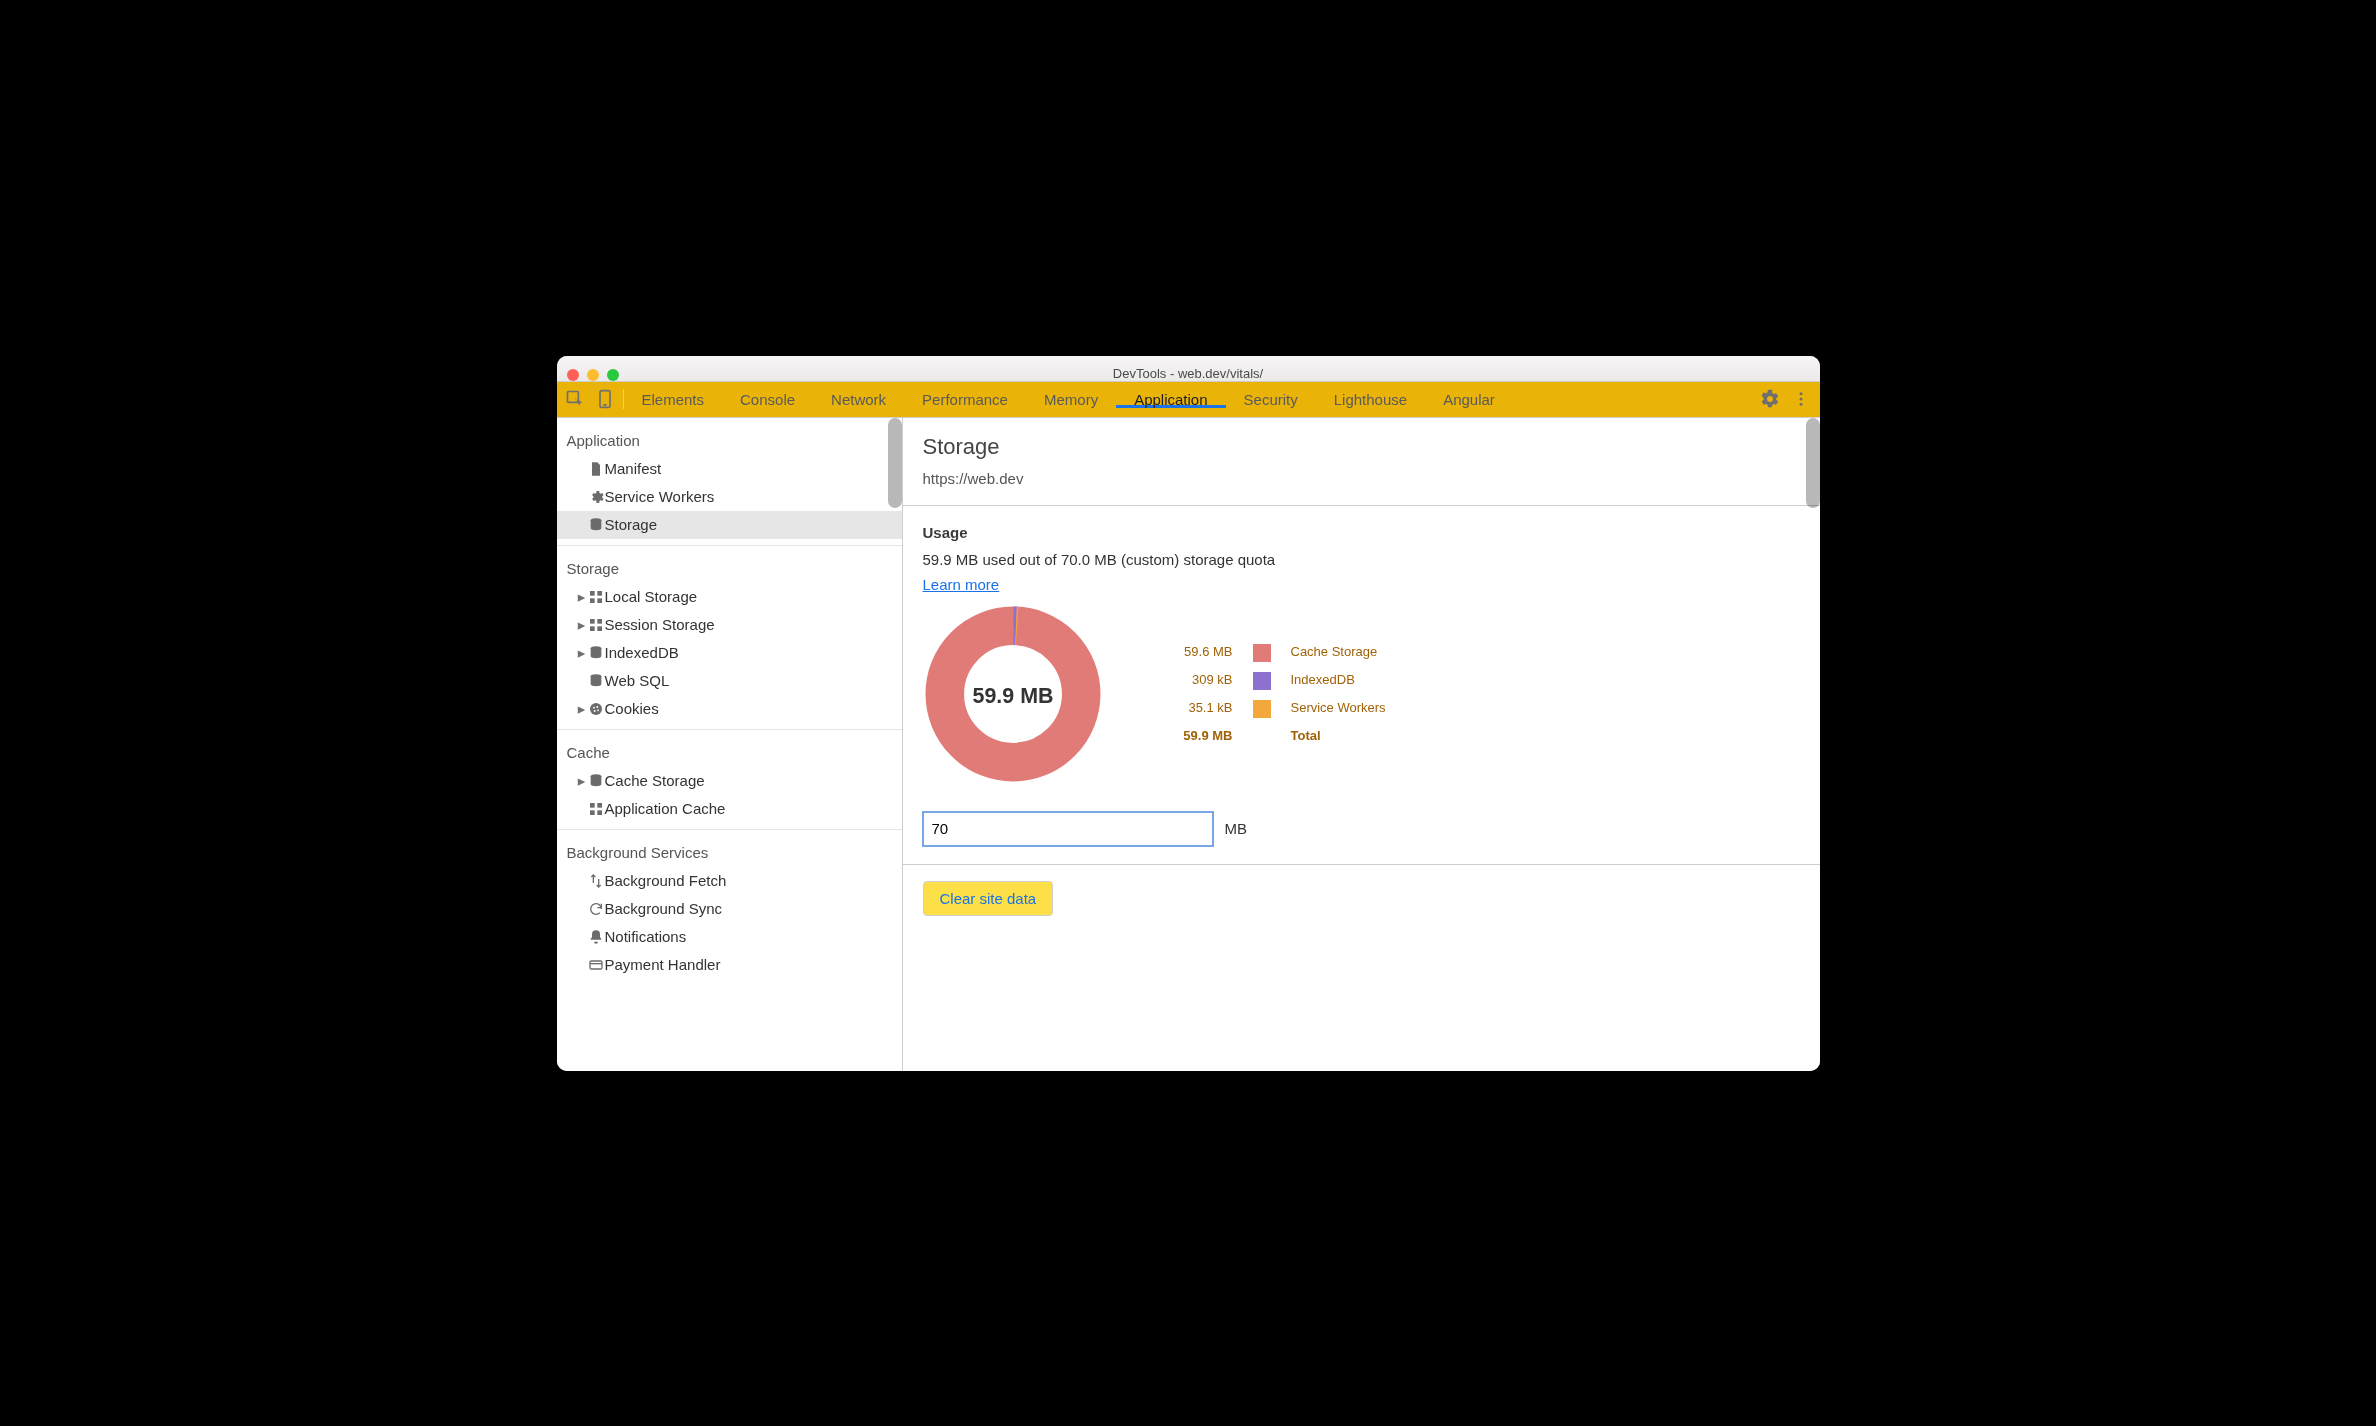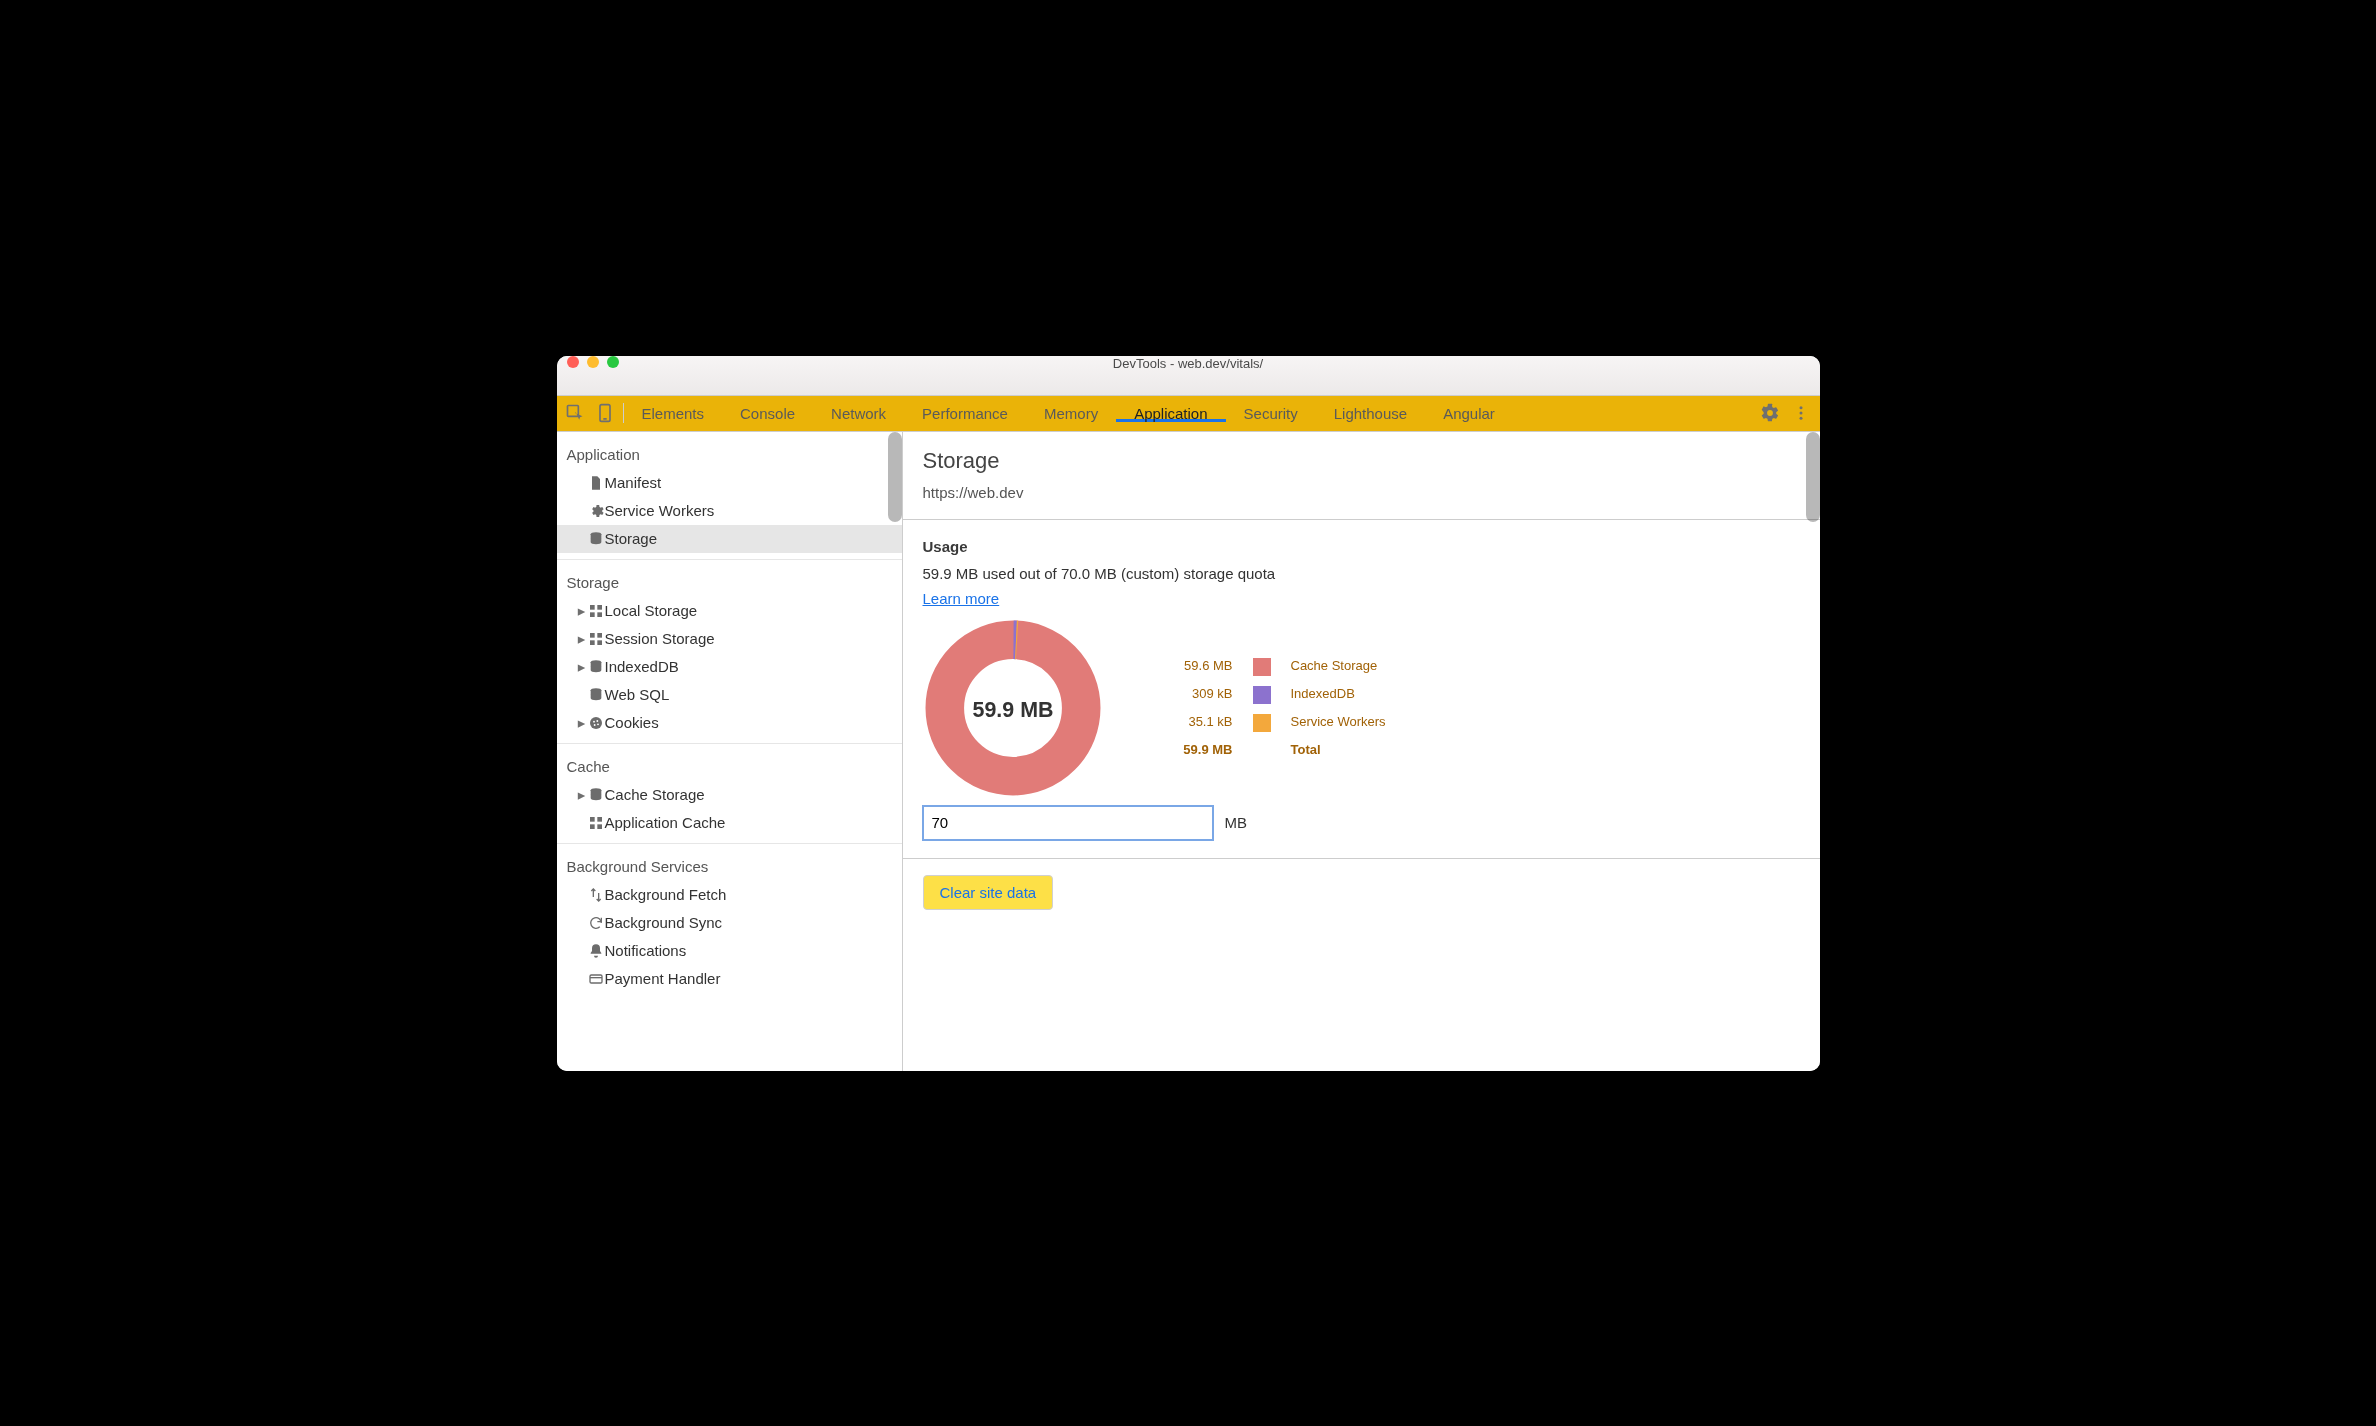--- a/index.html
+++ b/index.html
@@ -8,21 +8,21 @@
     --sel:#e6e6e6;--tab-blue:#1a73e8;--link:#1a73e8;
     --pie-red:#e17b78;--pie-purple:#8c72ce;--pie-orange:#f3a83c;
   }
   *{box-sizing:border-box}
   html,body{margin:0;height:100%;background:#000;font-family:-apple-system,BlinkMacSystemFont,"Helvetica Neue",Arial,sans-serif;color:var(--txt)}
 
   .stage{display:flex;align-items:center;justify-content:center;width:100%;height:100%}
   .window{width:1263px;height:715px;background:#f1f1f1;border-radius:10px;box-shadow:0 30px 70px rgba(0,0,0,.55),0 0 0 1px rgba(0,0,0,.25);overflow:hidden;display:flex;flex-direction:column}
 
   
-  .titlebar{height:40px;display:flex;align-items:flex-start;border-bottom:1px solid var(--line);background:linear-gradient(#f7f5f5,#ece9e9);position:relative}
+  .titlebar{height:26px;display:flex;align-items:flex-end;border-bottom:1px solid var(--line);background:linear-gradient(#f7f5f5,#ece9e9);position:relative}
   .traffic{display:flex;gap:8px;padding-left:10px}
   .tl{width:12px;height:12px;border-radius:50%}
   .tl.red{background:#ff5f57}.tl.yel{background:#febc2e}.tl.grn{background:#28c840}
   .titlebar .wtitle{position:absolute;left:50%;transform:translateX(-50%);font-size:13px;color:#4a4a4a}
 
   
   .tabs{height:36px;display:flex;align-items:center;border-bottom:1px solid var(--line);background:#eab308}
   .tabs .tools{display:flex;align-items:center;gap:10px;padding:0 8px;border-right:1px solid var(--line)}
   .icon-btn{display:flex;align-items:center;justify-content:center;color:#6f6f6f;cursor:pointer}
   .tablist{display:flex;align-items:stretch;flex:1}
@@ -66,21 +66,21 @@
   .legend .sz{text-align:right;min-width:70px}
   .swatch{width:18px;height:18px;display:inline-block}
   .sw-red{background:var(--pie-red)}
   .sw-pur{background:var(--pie-purple)}
   .sw-or{background:var(--pie-orange)}
   .legend .tot{font-weight:700}
 
   .sim-row{display:flex;align-items:center;gap:10px;margin-top:22px;font-size:15px;color:#333}
   .cbx{appearance:none;width:17px;height:17px;border-radius:3px;background:#1a73e8;position:relative;cursor:pointer}
   .cbx:checked::after{content:"✓";position:absolute;color:#fff;font-size:13px;left:2px;top:-2px;font-weight:700}
-  .quota-row{display:flex;align-items:center;gap:12px;margin-top:8px}
+  .quota-row{display:flex;align-items:center;gap:12px;margin-top:28px}
   .quota-input{width:290px;height:34px;border:1px solid #8a8a8a;outline:2px solid #7aa7e6;outline-offset:-1px;padding:0 8px;font-size:15px}
   .unit{font-size:15px;color:#333}
 
   .actions{padding:16px 20px}
   .btn{border:1px solid #d0d0d0;background:#fde047;color:#1a73e8;font-size:15px;padding:8px 16px;border-radius:4px;cursor:pointer}
 
   svg{display:block}
 </style>
 </head>
 <body>

